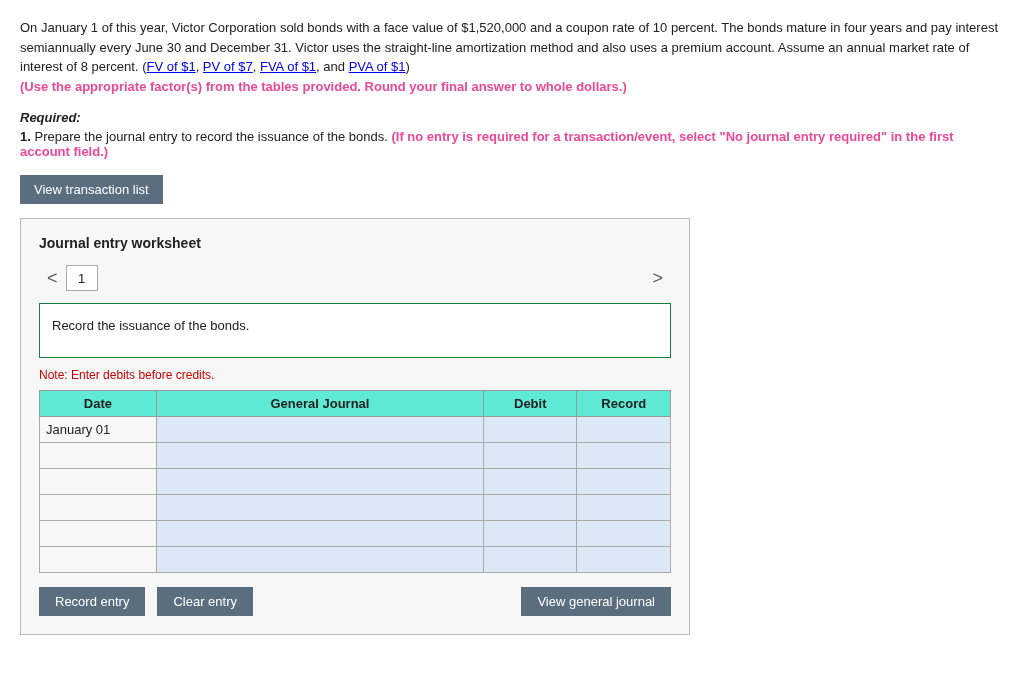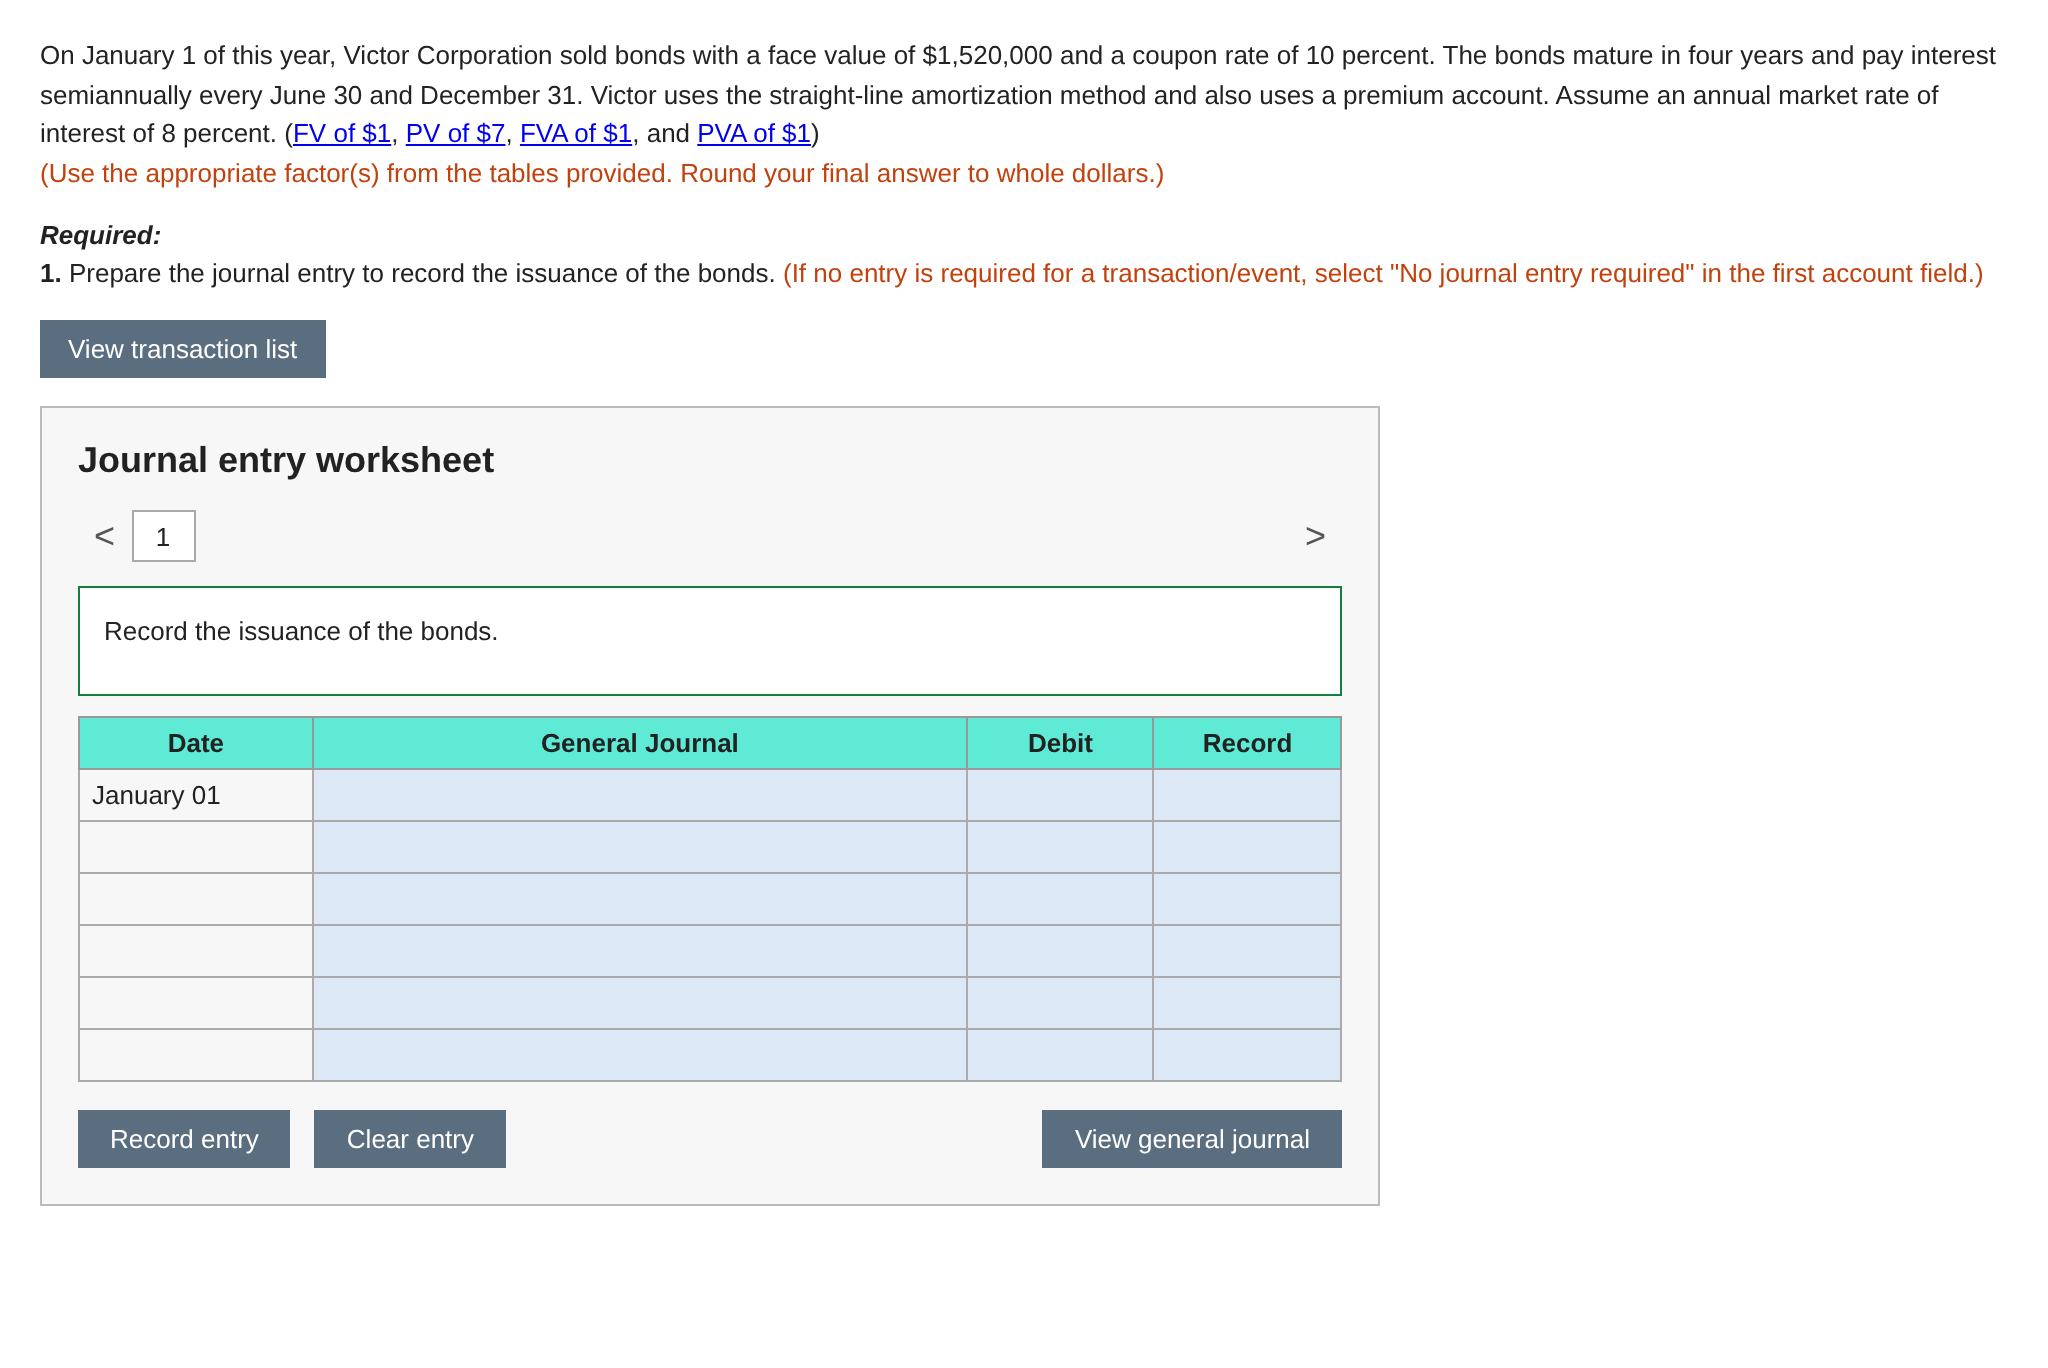--- a/index.html
+++ b/index.html
@@ -9,22 +9,22 @@
       background: #fff;
       color: #222;
       padding: 18px 20px;
       max-width: 1024px;
     }
     .intro-text {
       line-height: 1.5;
       margin-bottom: 14px;
     }
     .red-bold {
-      color: #c2410c;
-      font-weight: normal;
+      color: #ec4899;
+      font-weight: bold;
     }
     .required-section {
       margin-bottom: 16px;
     }
     .required-label {
       font-weight: bold;
       margin-bottom: 4px;
       font-style: italic;
     }
     .view-transaction-btn {
@@ -36,21 +36,21 @@
       cursor: pointer;
       margin-bottom: 14px;
     }
     .worksheet-container {
       border: 1px solid #bbb;
       background: #f7f7f7;
       padding: 16px 18px 18px 18px;
       width: 670px;
     }
     .worksheet-title {
-      font-size: 18px;
+      font-size: 14px;
       font-weight: bold;
       margin-bottom: 14px;
     }
     .nav-row {
       display: flex;
       align-items: center;
       margin-bottom: 12px;
     }
     .nav-btn {
       background: none;
@@ -179,20 +179,21 @@
     <button class="nav-btn">&lt;</button>
     <div class="page-num-box">1</div>
     <div class="nav-spacer"></div>
     <button class="nav-btn">&gt;</button>
   </div>
 
   <div class="instruction-box">
     <span>Record the issuance of the bonds.</span>
   </div>
 
+  <div class="note-text">Note: Enter debits before credits.</div>
 
   <table class="journal-table">
     <thead>
       <tr>
         <th class="date-col">Date</th>
         <th class="gj-col">General Journal</th>
         <th class="debit-col">Debit</th>
         <th class="credit-col">Record</th>
       </tr>
     </thead>

